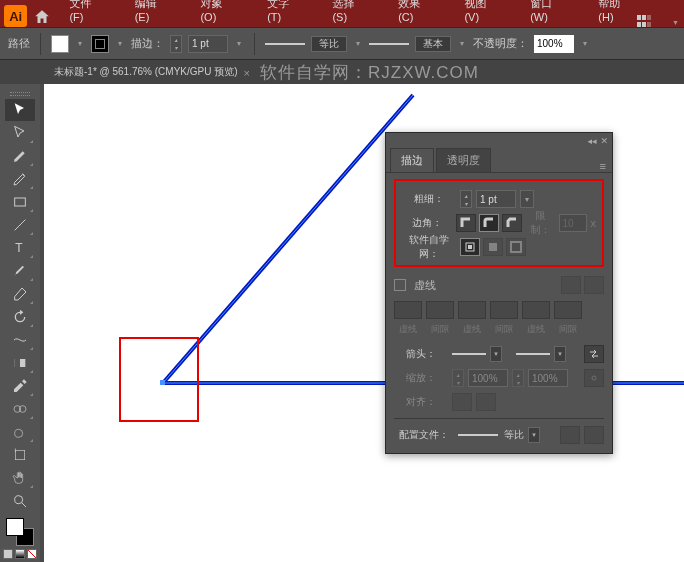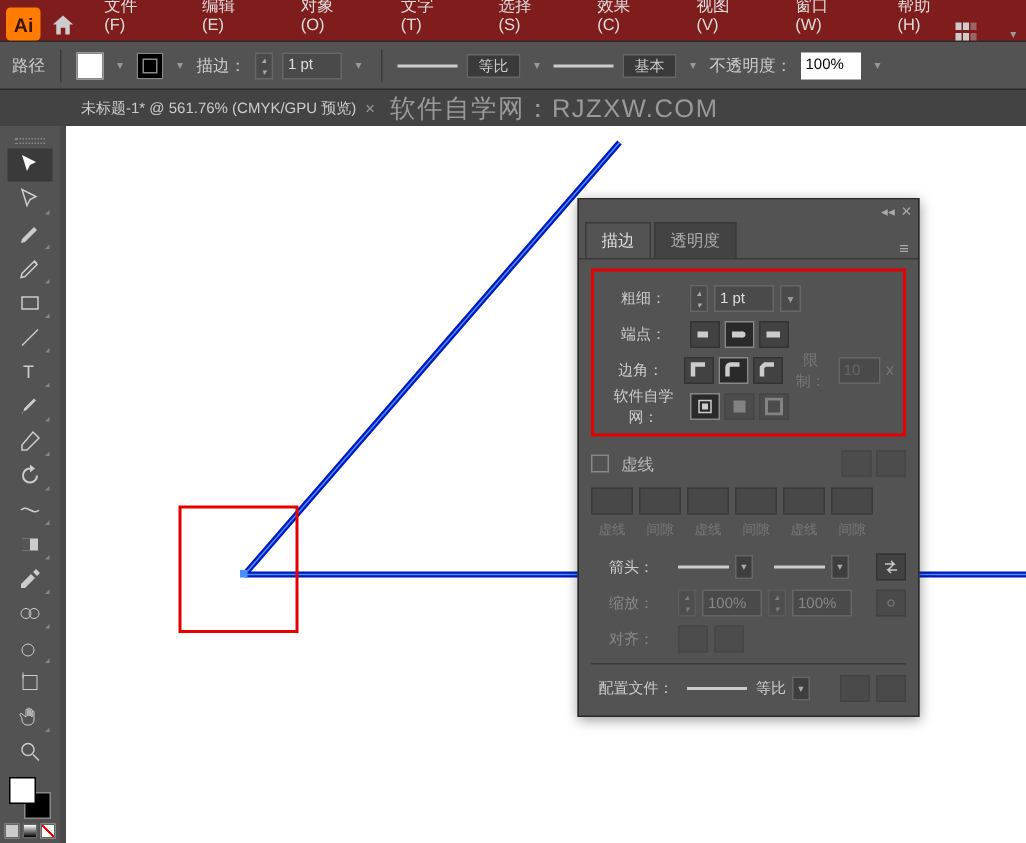--- a/index.html
+++ b/index.html
@@ -295,41 +295,20 @@
       <div class="prow">
         <span class="lbl">粗细：</span>
         <span class="spinner">
             <i>▴</i>
             <i>▾</i>
           </span>
         <input class="val-input" value="1 pt" style="">
         <span class="dd" style="border:1px solid #666;width:14px;height:18px;background:#4a4a4a">▾</span>
       </div>
       <div class="prow">
-        <span class="lbl">端点：</span>
-        <div class="btn3">
-          <span class="iconbtn">
-              <svg viewBox="0 0 12 12">
-                <rect x="1" y="4" width="7" height="4"></rect>
-              </svg>
-            </span>
-          <span class="iconbtn on">
-              <svg viewBox="0 0 12 12">
-                <rect x="1" y="4" width="7" height="4"></rect>
-                <circle cx="8" cy="6" r="2"></circle>
-              </svg>
-            </span>
-          <span class="iconbtn">
-              <svg viewBox="0 0 12 12">
-                <rect x="1" y="4" width="9" height="4"></rect>
-              </svg>
-            </span>
-        </div>
-      </div>
-      <div class="prow">
         <span class="lbl">边角：</span>
         <div class="btn3">
           <span class="iconbtn">
               <svg viewBox="0 0 12 12">
                 <path d="M2 10V2h8" fill="none" stroke="#ccc" stroke-width="3"></path>
               </svg>
             </span>
           <span class="iconbtn on">
               <svg viewBox="0 0 12 12">
                 <path d="M2 10V4a2 2 0 012-2h6" fill="none" stroke="#ccc" stroke-width="3"></path>

